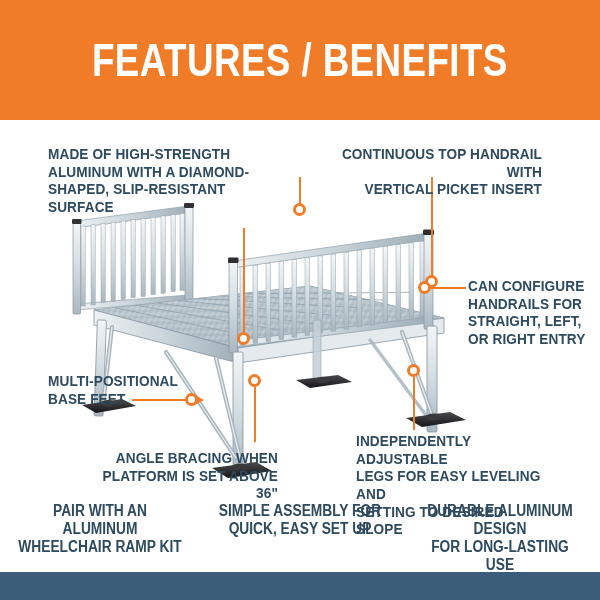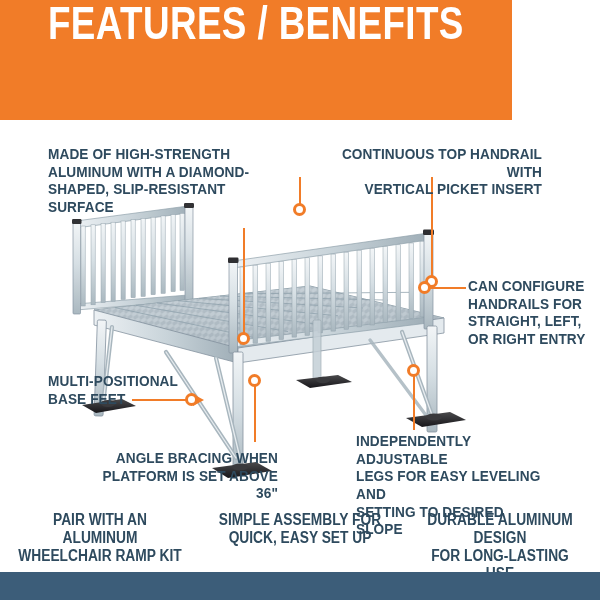--- a/index.html
+++ b/index.html
@@ -7,23 +7,23 @@
     width:600px;height:600px;
     background:#ffffff;
     font-family:"Liberation Sans", sans-serif;
     overflow:hidden;
     position:relative;
   }
   .page{position:relative;width:600px;height:600px;overflow:hidden;background:#fff;}
 
   
   .header{
-    position:absolute;left:0;top:0;width:512px;height:120px;
+    position:absolute;left:0;top:0;width:600px;height:120px;
     background:#F17C28;
-    display:flex;align-items:flex-start;justify-content:center;
+    display:flex;align-items:center;justify-content:center;
   }
   .header-title{
     color:#ffffff;
     font-family:"Liberation Sans", sans-serif;
     font-weight:bold;
     font-size:46px;
     letter-spacing:0.5px;
     transform:scaleX(0.80);
     transform-origin:center center;
     white-space:nowrap;
@@ -31,21 +31,21 @@
   }
 
   
   .footer-bar{
     position:absolute;left:0;bottom:0;width:600px;height:28px;
     background:#3C5D79;
   }
 
   
   .footer-row{
-    position:absolute;left:0;bottom:33px;width:600px;height:56px;
+    position:absolute;left:0;bottom:42px;width:600px;height:56px;
     display:flex;align-items:flex-start;
   }
   .footer-item{
     flex:1 1 0;
     text-align:center;
     color:#2E4A5E;
     font-weight:bold;
     font-size:16px;
     line-height:1.12;
     transform:scaleX(0.86);

